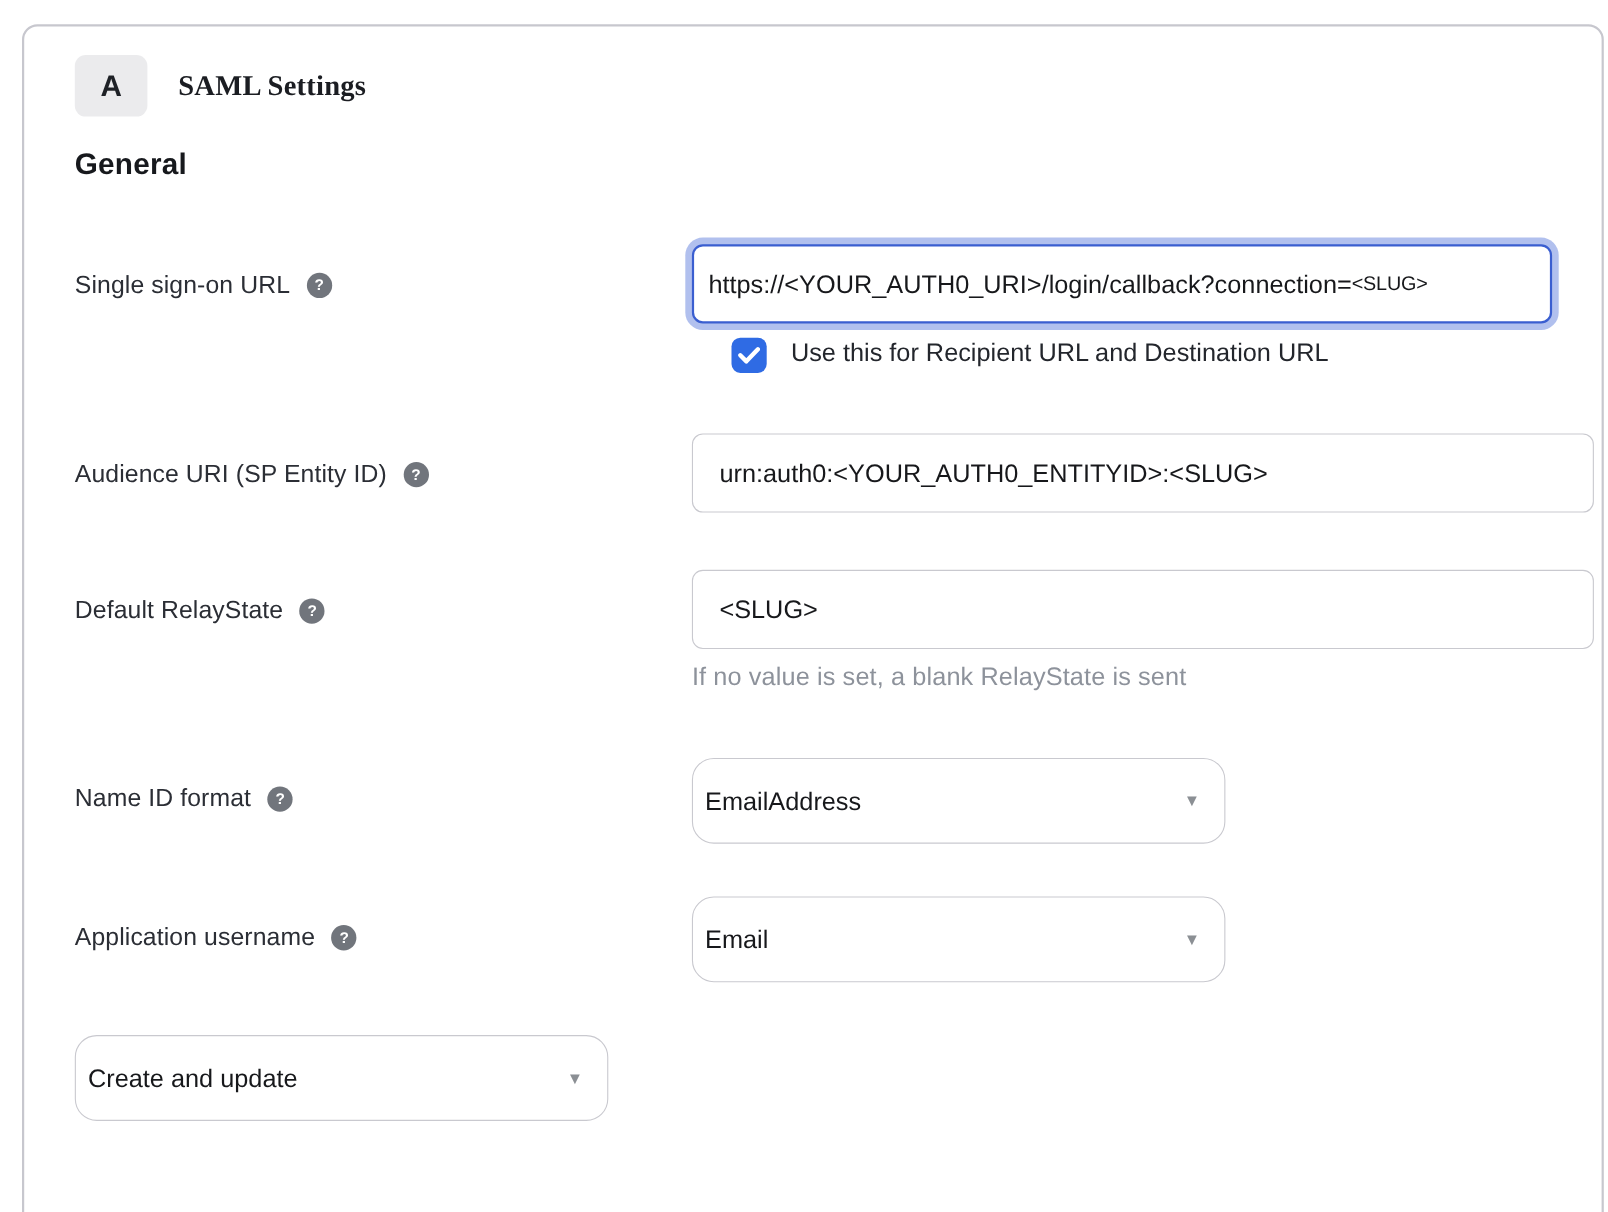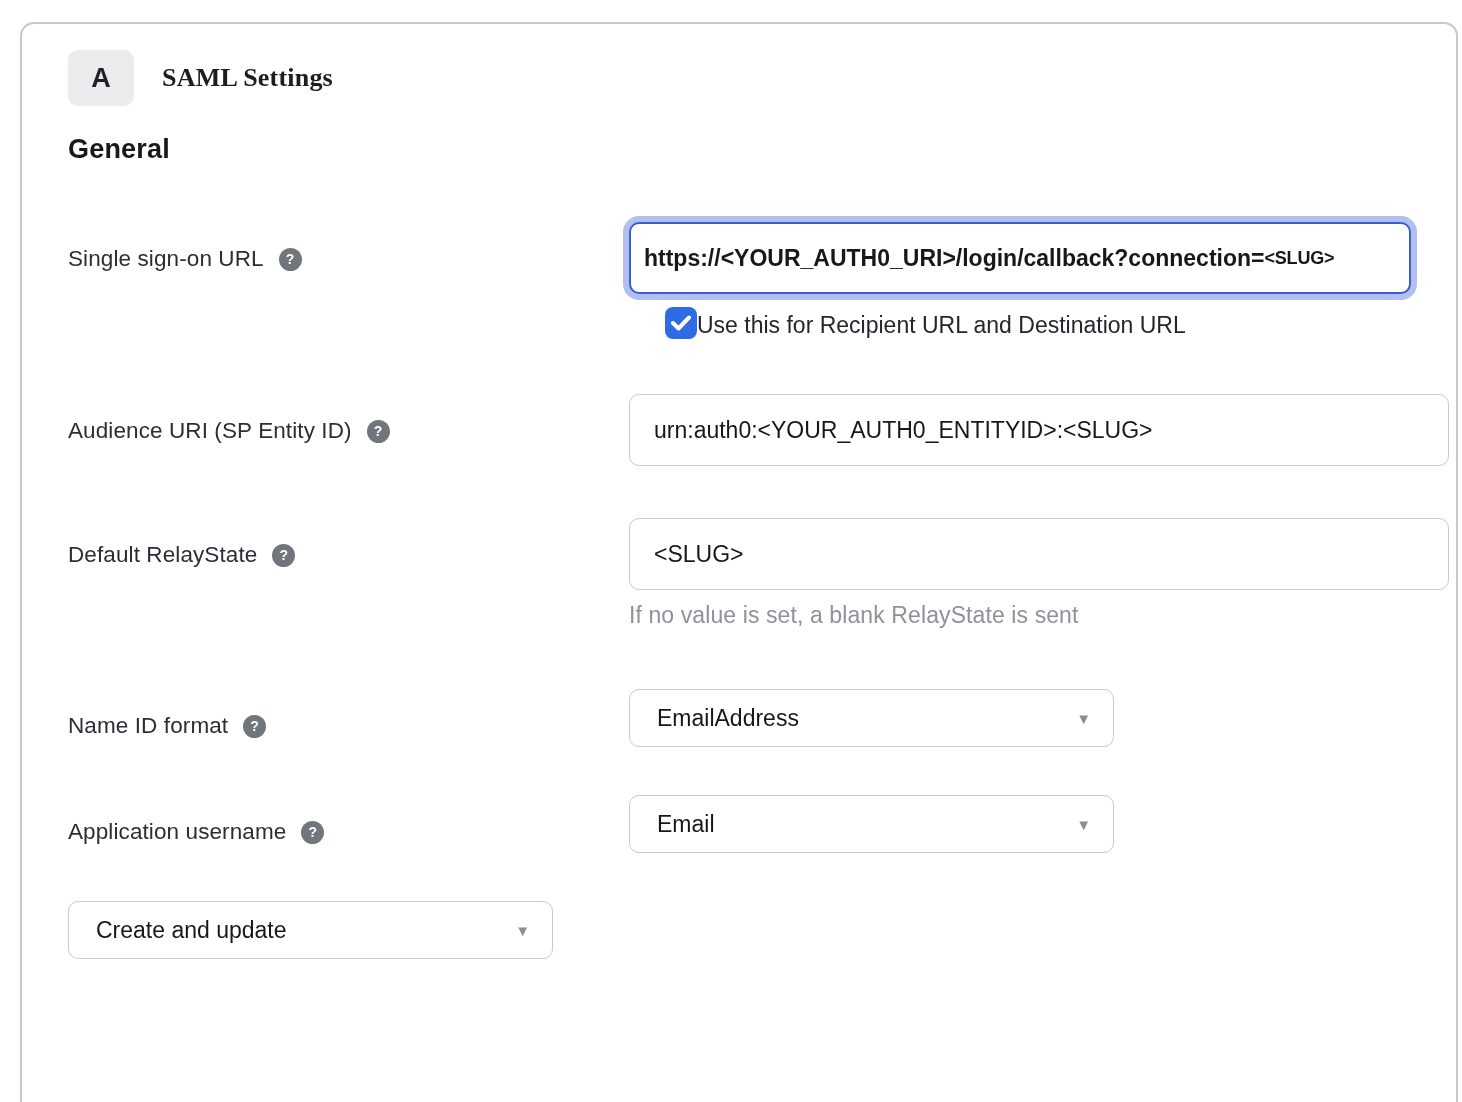--- a/index.html
+++ b/index.html
@@ -69,48 +69,47 @@
     display: flex; align-items: center;
     padding: 0 16px 0 24px;
     font-size: 23px; color: #17181b;
     white-space: nowrap; overflow: hidden;
   }
   .text-input.focused {
     border: 2.5px solid #3a5ed0;
     box-shadow: 0 0 0 6px #b1c0ee;
     padding-left: 13px;
     width: 782px;
-    font-weight: bold;
   }
   .slug-small { font-size: 18px; letter-spacing: -0.2px; }
   .checkbox-row {
     margin-top: 13px;
-    display: flex; align-items: flex-end;  padding-left: 36px;
+    display: flex; align-items: flex-start; gap: 22px; padding-left: 36px;
   }
   .checkbox {
     width: 32px; height: 32px;
     border-radius: 8px;
     background: #2f6be4;
     display: flex; align-items: center; justify-content: center;
     flex: none;
   }
   .checkbox svg { display: block; }
   .checkbox-label { font-size: 23px; color: #23262c; }
   .helper-text {
     margin-top: 12px;
     font-size: 23px; color: #8d929b;
     letter-spacing: .1px;
   }
   .dropdown {
-    width: 485px; height: 58px;
+    width: 485px; height: 78px;
     background: #ffffff;
     border: 1.5px solid #c9c9cf;
-    border-radius: 10px;
+    border-radius: 20px;
     display: flex; align-items: center; justify-content: space-between;
-    padding: 0 22px 0 27px;
+    padding: 0 22px 0 11px;
     font-size: 23px; color: #17181b;
     cursor: default;
   }
   .dropdown-arrow { color: #8b8f94; font-size: 15px; flex: none; }
 </style>
 </head>
 <body>
 
 <div class="panel">
 

